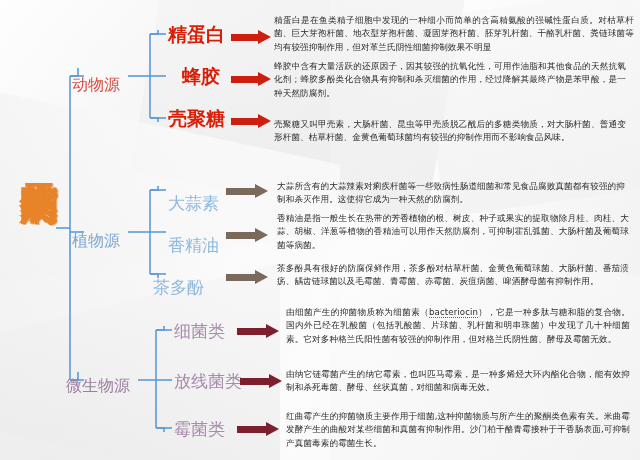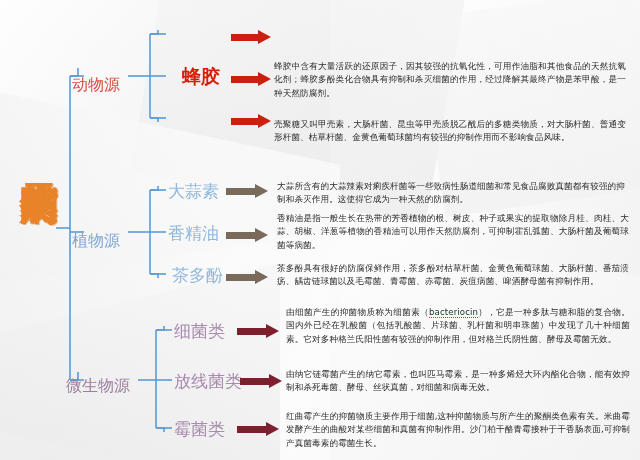--- a/index.html
+++ b/index.html
@@ -114,20 +114,21 @@
     white-space: nowrap;
   }
   .item-animal {
     color: #D81E06;
     font-weight: bold;
     font-size: 19px;
   }
   .item-plant {
     color: #8FB8DE;
     font-size: 17px;
+    margin-top: 12px;
   }
   .item-microbe {
     color: #A88BAE;
     font-size: 17px;
   }
 
   
   .arrow {
     position: absolute;
     height: 14px;
@@ -217,53 +218,56 @@
       <path d="M156,428 L172,428"></path>
     </g>
   </svg>
 
   <div id="root-title">天然防腐剂</div>
 
   <div class="cat-label cat-animal">动物源</div>
   <div class="cat-label cat-plant">植物源</div>
   <div class="cat-label cat-microbe">微生物源</div>
 
+  <div class="item-label item-animal" style="left:168px; top:22px;">精蛋白</div>
   <div class="arrow arrow-red" style="left:231px; top:30px; width:40px;">
     <div class="shaft" style="width:27px;"></div>
     <div class="head" style="left:27px;"></div>
   </div>
+  <div class="desc" style="left:274px; top:14px; width:360px;">精蛋白是在鱼类精子细胞中发现的一种细小而简单的含高精氨酸的强碱性蛋白质。对枯草杆菌、巨大芽孢杆菌、地衣型芽孢杆菌、凝固芽孢杆菌、胚芽乳杆菌、干酪乳杆菌、粪链球菌等均有较强抑制作用，但对革兰氏阴性细菌抑制效果不明显</div>
 
   <div class="item-label item-animal" style="left:182px; top:64px;">蜂胶</div>
   <div class="arrow arrow-red" style="left:231px; top:72px; width:40px;">
     <div class="shaft" style="width:27px;"></div>
     <div class="head" style="left:27px;"></div>
   </div>
   <div class="desc" style="left:274px; top:60px; width:352px;">蜂胶中含有大量活跃的还原因子，因其较强的抗氧化性，可用作油脂和其他食品的天然抗氧化剂；蜂胶多酚类化合物具有抑制和杀灭细菌的作用，经过降解其最终产物是苯甲酸，是一种天然防腐剂。</div>
 
+  <div class="item-label item-animal" style="left:168px; top:106px;">壳聚糖</div>
   <div class="arrow arrow-red" style="left:231px; top:114px; width:40px;">
     <div class="shaft" style="width:27px;"></div>
     <div class="head" style="left:27px;"></div>
   </div>
   <div class="desc" style="left:274px; top:118px; width:352px;">壳聚糖又叫甲壳素，大肠杆菌、昆虫等甲壳质脱乙酰后的多糖类物质，对大肠杆菌、普通变形杆菌、枯草杆菌、金黄色葡萄球菌均有较强的抑制作用而不影响食品风味。</div>
 
   <div class="item-label item-plant" style="left:168px; top:180px;">大蒜素</div>
   <div class="arrow arrow-brown" style="left:226px; top:184px; width:42px;">
     <div class="shaft" style="width:29px;"></div>
     <div class="head" style="left:29px;"></div>
   </div>
   <div class="desc" style="left:277px; top:180px; width:348px;">大蒜所含有的大蒜辣素对痢疾杆菌等一些致病性肠道细菌和常见食品腐败真菌都有较强的抑制和杀灭作用。这使得它成为一种天然的防腐剂。</div>
 
   <div class="item-label item-plant" style="left:168px; top:222px;">香精油</div>
   <div class="arrow arrow-brown" style="left:226px; top:228px; width:42px;">
     <div class="shaft" style="width:29px;"></div>
     <div class="head" style="left:29px;"></div>
   </div>
   <div class="desc" style="left:277px; top:212px; width:352px;">香精油是指一般生长在热带的芳香植物的根、树皮、种子或果实的提取物除月桂、肉桂、大蒜、胡椒、洋葱等植物的香精油可以用作天然防腐剂，可抑制霍乱弧菌、大肠杆菌及葡萄球菌等病菌。</div>
 
-  <div class="item-label item-plant" style="left:172px; top:264px;">茶多酚</div>
+  <div class="item-label item-plant" style="left:153px; top:264px;">茶多酚</div>
   <div class="arrow arrow-brown" style="left:226px; top:270px; width:42px;">
     <div class="shaft" style="width:29px;"></div>
     <div class="head" style="left:29px;"></div>
   </div>
   <div class="desc" style="left:277px; top:262px; width:352px;">茶多酚具有很好的防腐保鲜作用，茶多酚对枯草杆菌、金黄色葡萄球菌、大肠杆菌、番茄溃疡、龋齿链球菌以及毛霉菌、青霉菌、赤霉菌、炭疽病菌、啤酒酵母菌有抑制作用。</div>
 
   <div class="item-label item-microbe" style="left:174px; top:320px;">细菌类</div>
   <div class="arrow arrow-maroon" style="left:237px; top:324px; width:42px;">
     <div class="shaft" style="width:29px;"></div>
     <div class="head" style="left:29px;"></div>

